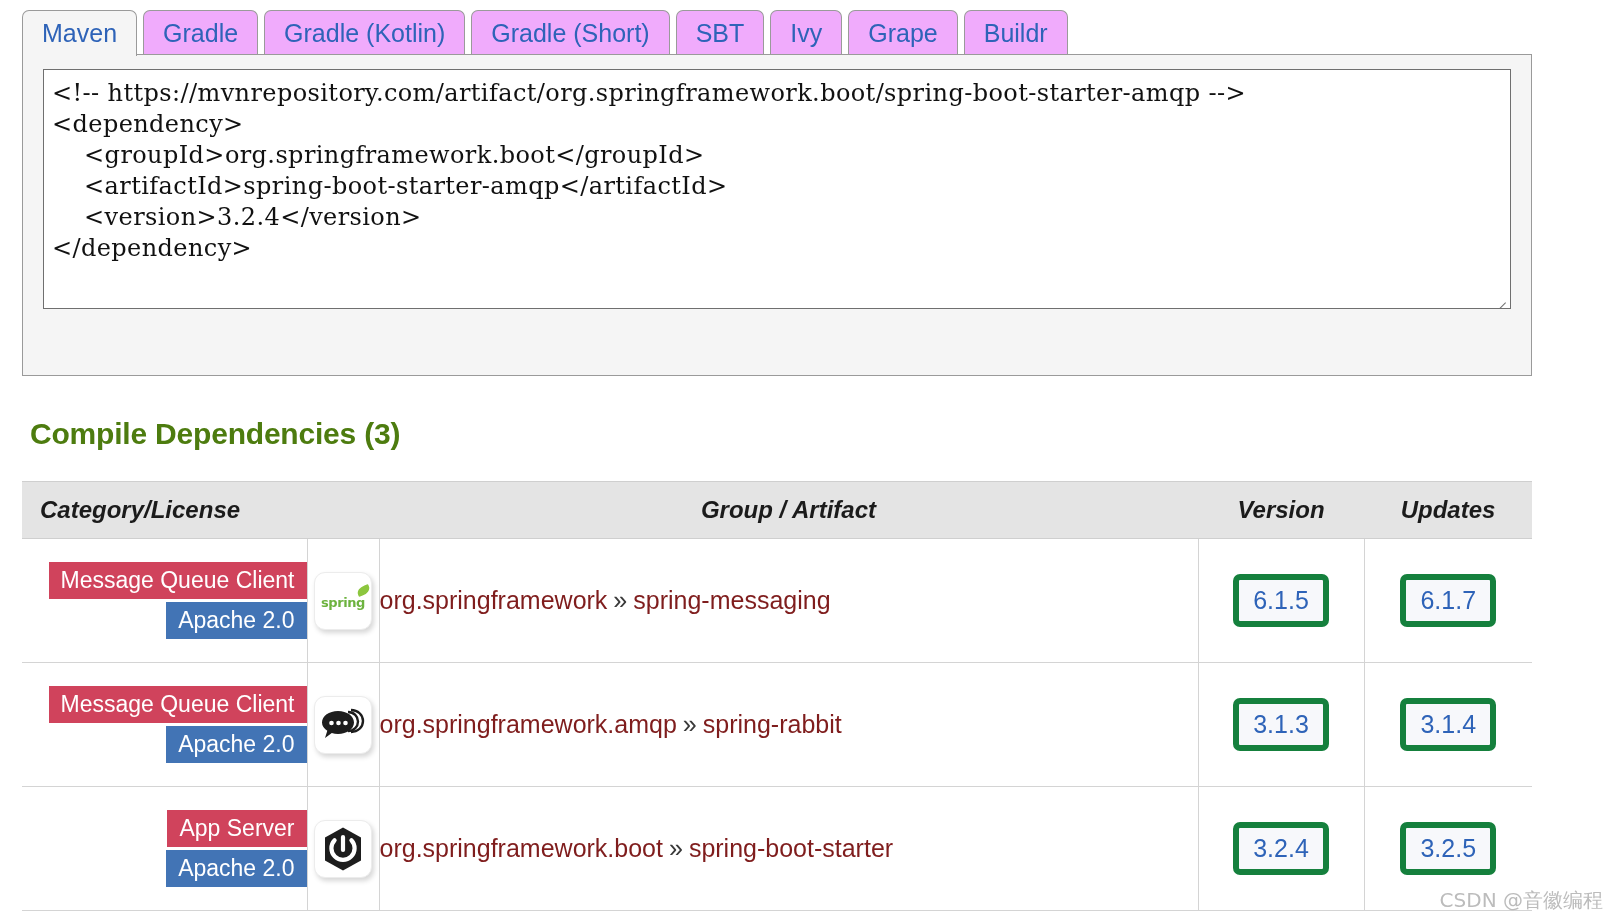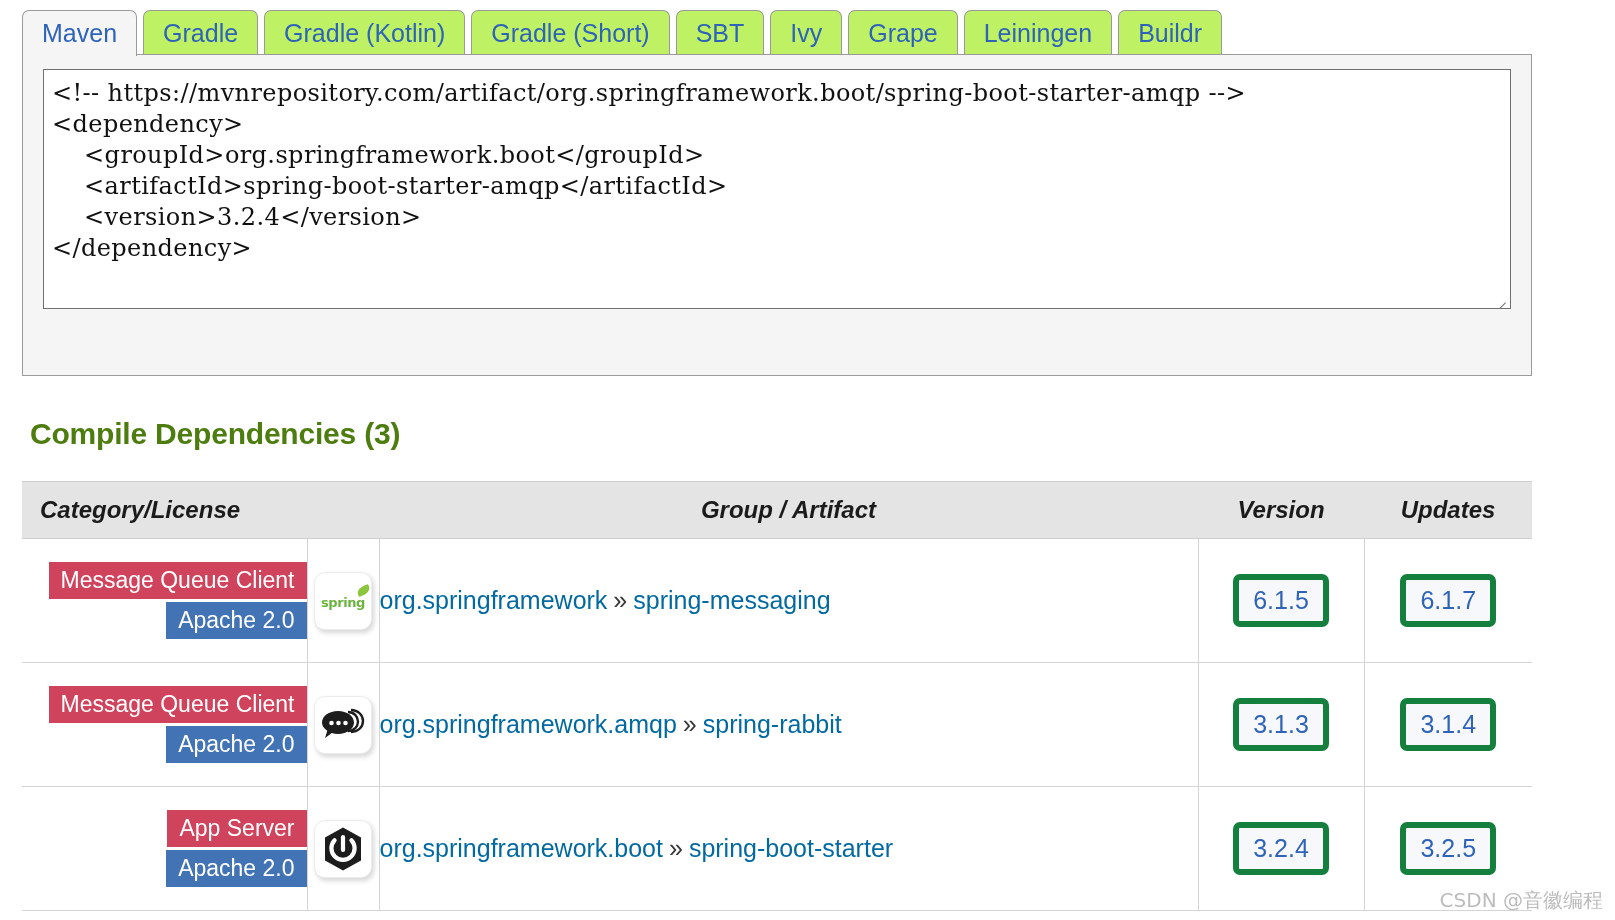--- a/index.html
+++ b/index.html
@@ -26,21 +26,21 @@
   }
   .tab {
     height: 46px;
     padding: 0 19px;
     display: flex;
     align-items: center;
     justify-content: center;
     border: 1px solid #9a9a9a;
     border-bottom: none;
     border-radius: 7px 7px 0 0;
-    background: #bef264;
+    background: #f0abfc;
     color: #2e63b8;
     font-size: 25px;
     line-height: 1;
     white-space: nowrap;
     cursor: pointer;
   }
   .tab.active {
     background: #f5f5f5;
     color: #2e63b8;
     position: relative;
@@ -209,21 +209,21 @@
     position: absolute;
     right: -5px; top: -9px;
     width: 13px; height: 9px;
     background: #8cc63e;
     border-radius: 70% 10% 70% 10%;
     transform: rotate(-20deg);
   }
 
   .td-ga { padding: 0 20px; }
   .ga-line { font-size: 25px; white-space: nowrap; }
-  .ga-link { color: #0369a1; text-decoration: none; cursor: pointer; }
+  .ga-link { color: #7f1d1d; text-decoration: none; cursor: pointer; }
   .ga-sep  { color: #3a3a3a; margin: 0 6px; font-size: 25px; }
 
   .td-ver, .td-upd { text-align: center; }
   .ver-pill {
     display: inline-block;
     padding: 6px 14px;
     border-radius: 7px;
     background: #f7f8fb;
     border: 6px solid #15803d;
     color: #2e63b8;
@@ -259,23 +259,20 @@
         <span>Gradle (Short)</span>
       </div>
       <div class="tab">
         <span>SBT</span>
       </div>
       <div class="tab">
         <span>Ivy</span>
       </div>
       <div class="tab">
         <span>Grape</span>
-      </div>
-      <div class="tab">
-        <span>Leiningen</span>
       </div>
       <div class="tab">
         <span>Buildr</span>
       </div>
     </div>
 </div>
 
 <div class="panel">
   <div class="code-area">
     <pre class="code-text">&lt;!-- https://mvnrepository.com/artifact/org.springframework.boot/spring-boot-starter-amqp --&gt;

